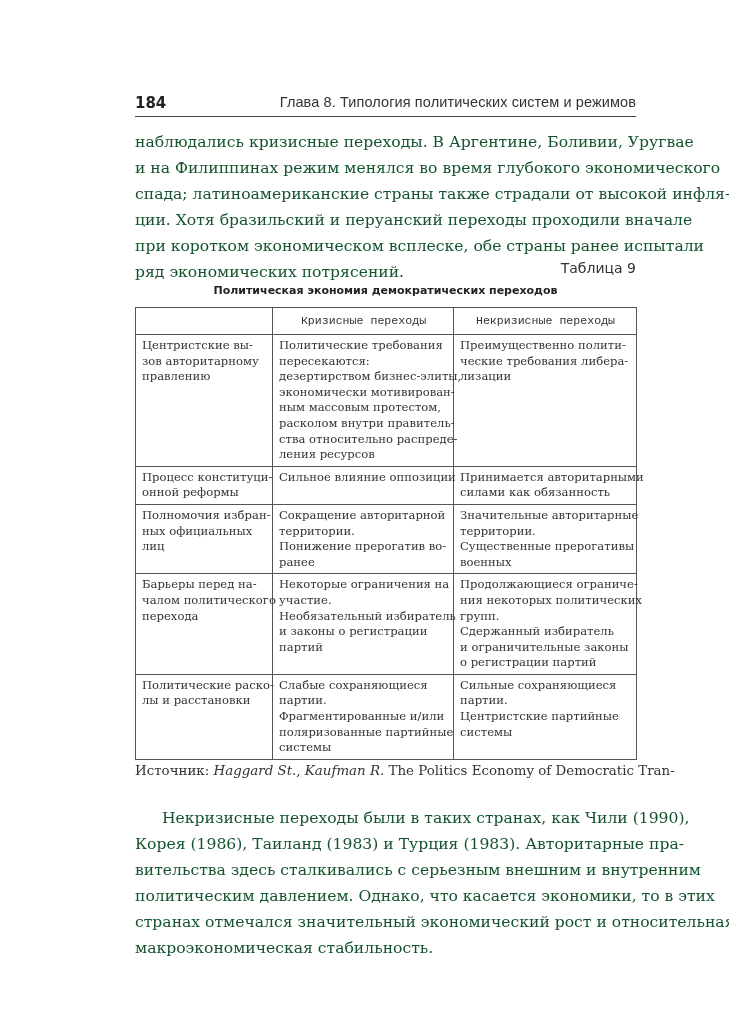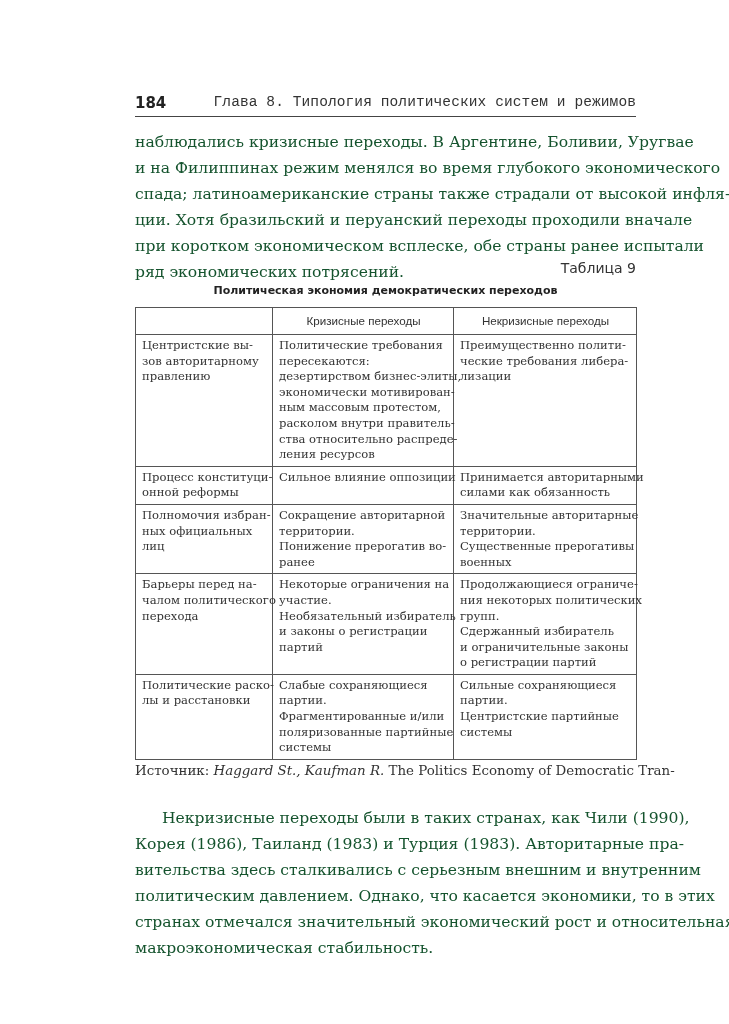--- a/index.html
+++ b/index.html
@@ -1,28 +1,28 @@
 <!DOCTYPE html>
 <html><head>
 <meta charset="utf-8">
 <style>
   html, body { margin:0; padding:0; background:#fff; }
   body { width:729px; height:1024px; position:relative; overflow:hidden; color:#2a2a2a; }
   .page { position:absolute; left:16px; top:0; width:729px; height:728px; }
   .header { position:absolute; left:119px; top:94px; width:501px; height:22px; border-bottom:1.5px solid #444; }
   .page-num { position:absolute; left:0; top:0; font-family:"DejaVu Sans", sans-serif; font-weight:bold; font-size:15px; color:#222; }
-  .running-title { position:absolute; right:0; top:0; font-family:Liberation Mono, monospace; font-size:14.5px; letter-spacing:0.1px; color:#333; white-space:nowrap; }
+  .running-title { position:absolute; right:0; top:0; font-family:Liberation Sans, sans-serif; font-size:14.5px; letter-spacing:0.1px; color:#333; white-space:nowrap; }
   .para { position:absolute; left:119px; width:501px; font-family:"DejaVu Serif", serif; font-size:15.6px; line-height:26px; text-align:justify; color:#14532d; }
   .p1 { top:129px; }
   .p2 { top:805px; }
   .table-label { position:absolute; right:109px; top:260px; font-family:"DejaVu Sans", sans-serif; font-size:14px; color:#333; }
   .table-title { position:absolute; left:119px; width:501px; top:284px; text-align:center; font-family:"DejaVu Sans", sans-serif; font-weight:bold; font-size:11px; color:#222; }
   table.grid { position:absolute; left:119px; top:307px; width:501px; border-collapse:collapse; table-layout:fixed; }
   table.grid td, table.grid th { border:1.3px solid #555; vertical-align:top; padding:3px 5px 3px 6px; font-family:"DejaVu Serif", serif; font-size:11.6px; line-height:15.6px; color:#333; font-weight:normal; }
-  table.grid th { font-family:Liberation Sans, sans-serif; font-size:11.6px; text-align:center; vertical-align:middle; height:20px; }
+  table.grid th { font-family:Liberation Mono, monospace; font-size:11.6px; text-align:center; vertical-align:middle; height:20px; }
   table.grid td .ln { display:block; white-space:nowrap; }
   col.c1 { width:137px; } col.c2 { width:181px; } col.c3 { width:183px; }
   .source { position:absolute; left:119px; top:762px; width:501px; font-family:"DejaVu Serif", serif; font-size:13.4px; line-height:17px; color:#333; }
   .source .ln { display:block; white-space:nowrap; }
   .para .ln { display:block; white-space:nowrap; text-align-last:justify; }
 </style>
 </head>
 <body>
 
 <div class="page">

